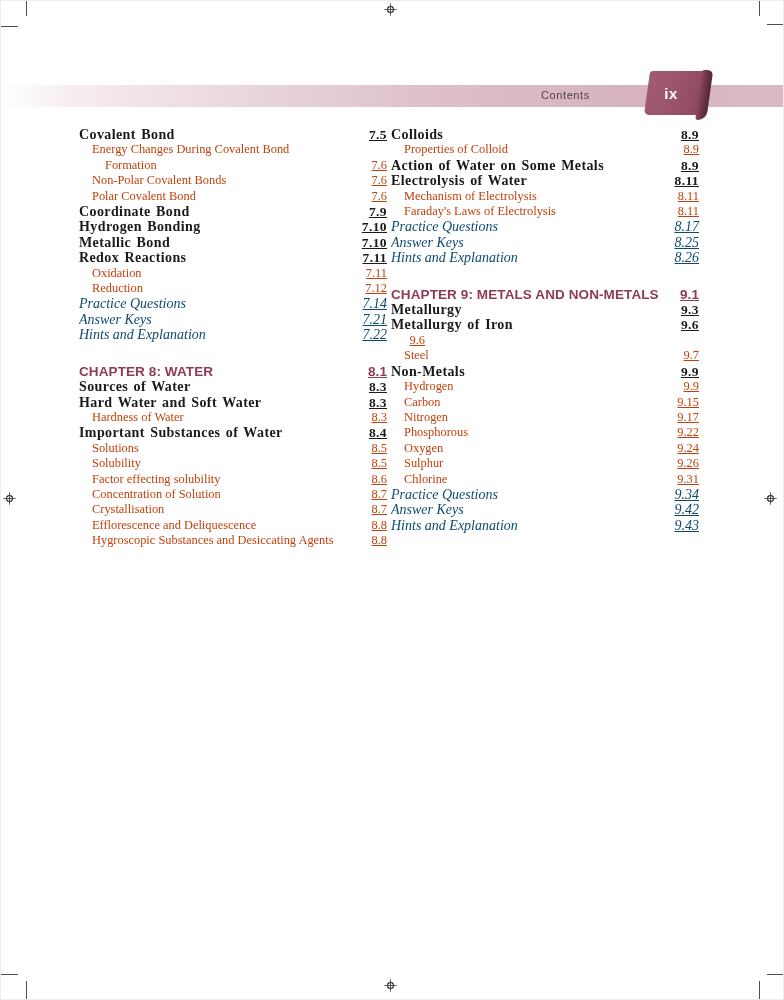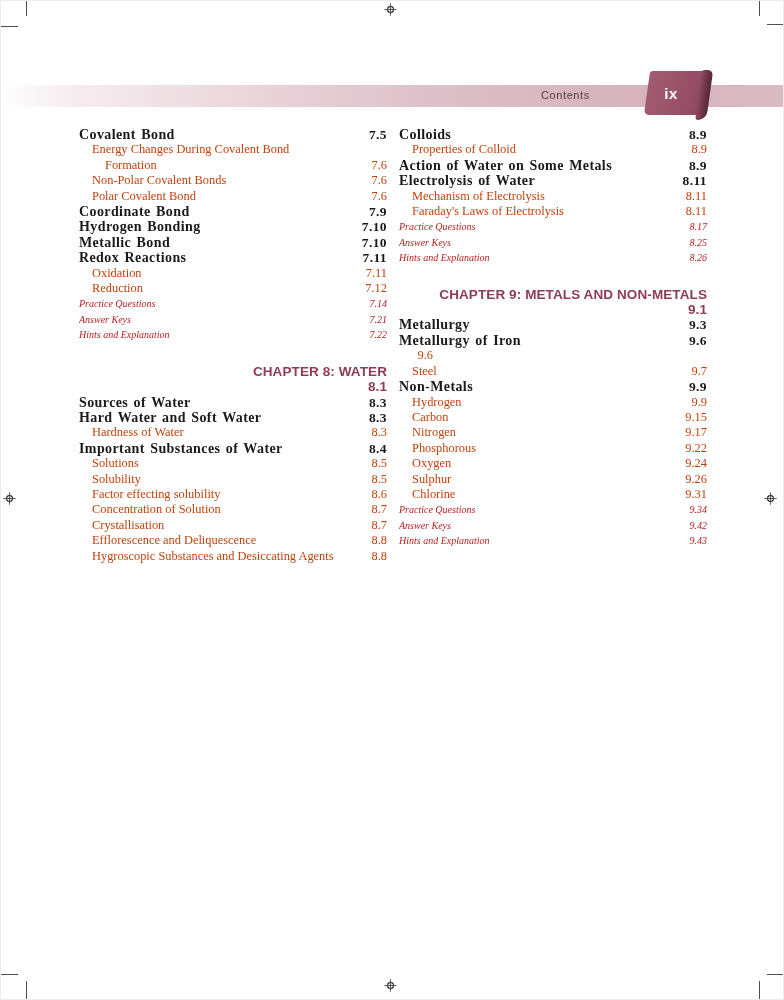--- a/index.html
+++ b/index.html
@@ -36,38 +36,38 @@
   }
   .tab-number{
     position:absolute;left:0;right:12px;top:0;bottom:0;
     display:flex;align-items:center;justify-content:center;
     font-family:"Liberation Sans",sans-serif;font-weight:bold;
     font-size:15px;color:#ffffff;letter-spacing:.5px;
   }
   
   .toc{position:absolute;top:126px;left:78px;width:628px;display:flex;}
   .toc-col{width:308px;}
-  .toc-col + .toc-col{margin-left:12px;}
-  .row{display:flex;align-items:flex-end;line-height:15.4px;}
+  .toc-col + .toc-col{margin-left:4px;}
+  .row{display:flex;align-items:center;line-height:15.4px;}
   .row .lbl{flex:1 1 auto;white-space:nowrap;overflow:hidden;}
-  .row .pg{flex:0 0 auto;min-width:34px;text-align:right;}
+  .row .pg{flex:0 0 auto;min-width:34px;text-align:right;text-decoration:underline;}
   .row-bold .lbl,.row-bold .pg{
     font-weight:bold;font-size:14px;color:#1a1a1a;
     letter-spacing:.4px;word-spacing:1.5px;
   }
   .row-bold .pg{font-size:13.5px;}
   .row-sub .lbl,.row-sub2 .lbl,.row-sub .pg,.row-sub2 .pg{
     font-size:12.4px;color:#c2410c;
   }
   .row-sub .lbl{padding-left:13px;}
   .row-sub2 .lbl{padding-left:26px;}
   .row-italic .lbl,.row-italic .pg{
-    font-style:italic;font-size:10px;color:#b91c1c;
-  }
-  .row-chapter{margin-top:21px;flex-direction:column;}
+    font-style:italic;font-size:14px;color:#0c4a6e;
+  }
+  .row-chapter{margin-top:21px;}
   .row-chapter .lbl,.row-chapter .pg{
     font-family:"Liberation Sans",sans-serif;font-weight:bold;
     font-size:13.5px;color:#8e3b54;letter-spacing:.1px;
   }
 </style>
 </head>
 <body>
 
 <div class="crop" style="left:25px;top:0;width:1px;height:15px"></div>
 <div class="crop" style="left:0;top:25px;width:17px;height:1px"></div>

